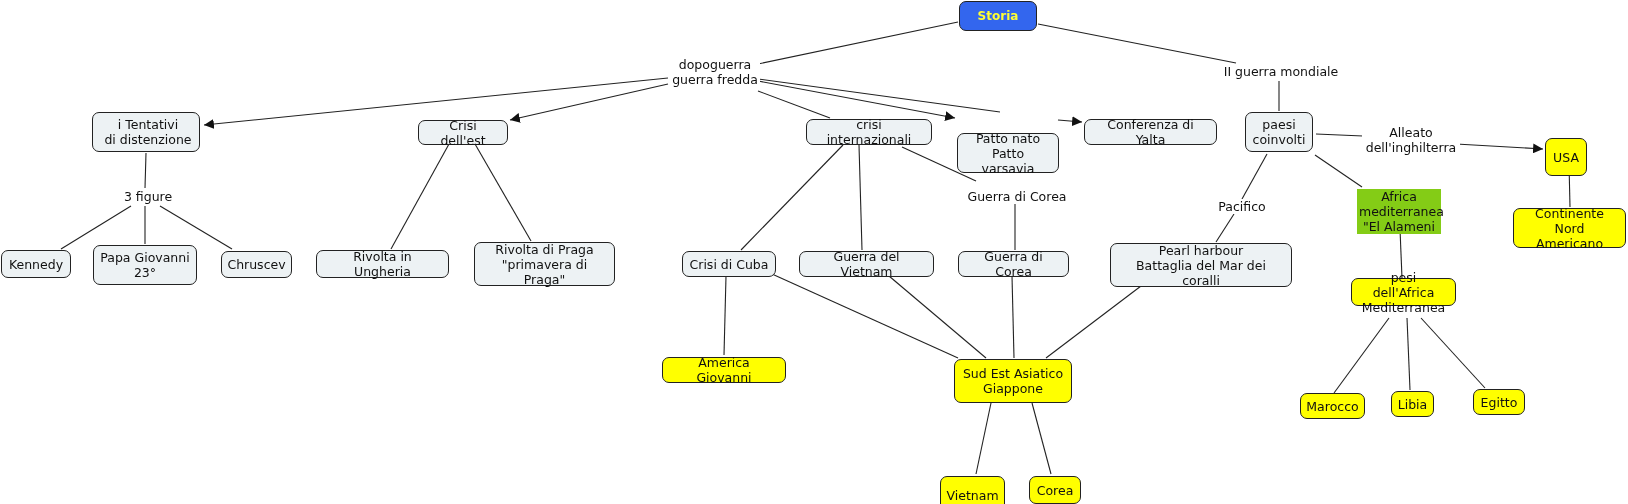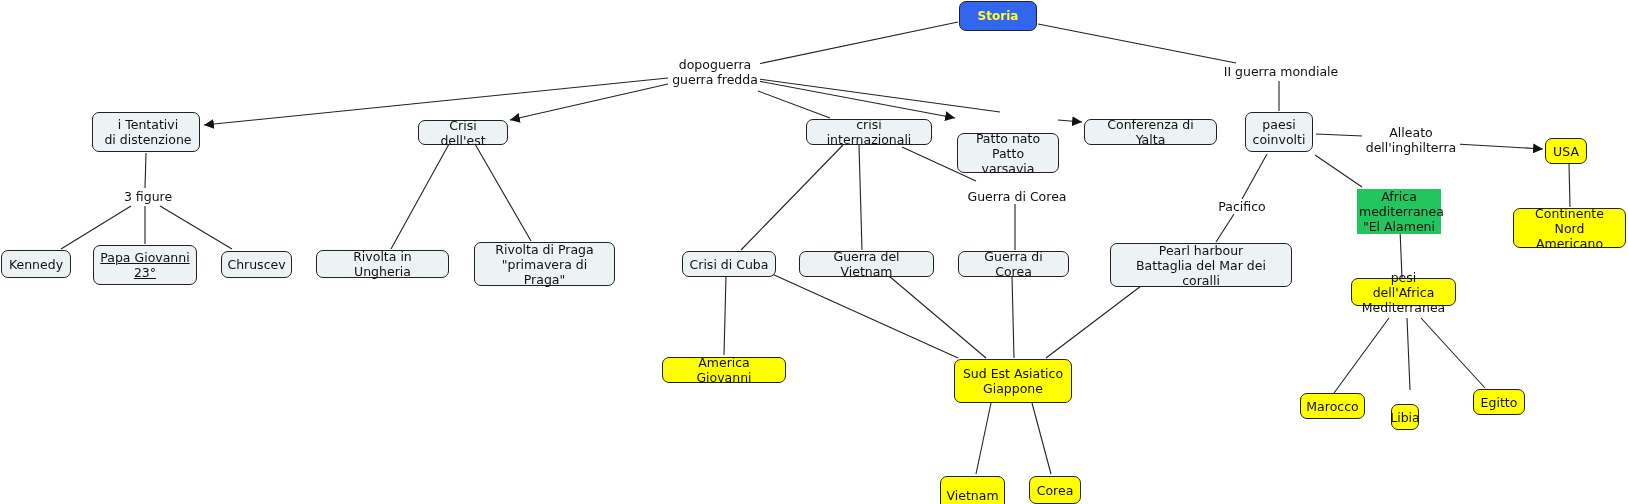--- a/index.html
+++ b/index.html
@@ -8,21 +8,21 @@
   #edges { position: absolute; left: 0; top: 0; width: 1628px; height: 504px; }
   .node { position: absolute; box-sizing: border-box; text-align: center;
           white-space: pre-line; line-height: 15px; display: flex; align-items: center;
           justify-content: center; border: 1.3px solid #222; border-radius: 7px;
           background: #edf2f4; padding: 2px 6px; }
   .node.yellow { background: #ffff00; }
   .node.root { background: #3366ee; color: #ffff33; font-weight: bold; font-size: 12px;
                border-radius: 7px; }
   .label { position: absolute; text-align: center; white-space: pre-line; line-height: 15px;
            background: #ffffff; padding: 0 2px; }
-  .label.shaded { background: #22c55e; }
+  .label.shaded { background: #84cc16; }
 </style>
 </head>
 <body>
 
 <svg id="edges" xmlns="http://www.w3.org/2000/svg">
   <defs>
     <marker id="arr" viewBox="0 0 10 10" refX="10" refY="5" markerWidth="9" markerHeight="9" orient="auto">
       <path d="M0,0 L10,5 L0,10 z" fill="#111"></path>
     </marker>
   </defs>
@@ -69,21 +69,21 @@
 <div class="node root" style="left:959px;top:1px;width:78px;height:30px;">Storia</div>
 
 <div class="label" style="left:670px;top:57px;width:86px;">dopoguerra
 guerra fredda</div>
 <div class="label" style="left:1218px;top:64px;width:122px;">II guerra mondiale</div>
 
 <div class="node" style="left:92px;top:112px;width:108px;height:40px;padding-left:10px;">i Tentativi
 di distenzione</div>
 <div class="label" style="left:117px;top:189px;width:58px;">3 figure</div>
 <div class="node" style="left:1px;top:250px;width:70px;height:28px;">Kennedy</div>
-<div class="node" style="left:93px;top:245px;width:104px;height:40px;text-decoration:underline;">Papa Giovanni
+<div class="node" style="left:93px;top:245px;width:104px;height:40px;">Papa Giovanni
 23°</div>
 <div class="node" style="left:221px;top:251px;width:71px;height:27px;">Chruscev</div>
 
 <div class="node" style="left:418px;top:120px;width:90px;height:25px;">Crisi dell'est</div>
 <div class="node" style="left:316px;top:250px;width:133px;height:28px;">Rivolta in Ungheria</div>
 <div class="node" style="left:474px;top:242px;width:141px;height:44px;">Rivolta di Praga
 "primavera di Praga"</div>
 
 <div class="node" style="left:806px;top:119px;width:126px;height:26px;">crisi internazionali</div>
 <div class="node" style="left:957px;top:112px;width:102px;height:40px;margin-top:21px;">Patto nato
@@ -98,27 +98,27 @@
 <div class="node yellow" style="left:662px;top:357px;width:124px;height:26px;">America Giovanni</div>
 <div class="node yellow" style="left:954px;top:359px;width:118px;height:44px;">Sud Est Asiatico
 Giappone</div>
 <div class="node yellow" style="left:940px;top:476px;width:65px;height:38px;">Vietnam</div>
 <div class="node yellow" style="left:1029px;top:476px;width:52px;height:28px;">Corea</div>
 
 <div class="node" style="left:1245px;top:112px;width:68px;height:40px;">paesi
 coinvolti</div>
 <div class="label" style="left:1362px;top:125px;width:94px;">Alleato
 dell'inghilterra</div>
-<div class="node yellow" style="left:1545px;top:138px;width:42px;height:26px;">USA</div>
+<div class="node yellow" style="left:1545px;top:138px;width:42px;height:38px;">USA</div>
 <div class="node yellow" style="left:1513px;top:208px;width:113px;height:40px;">Continente
 Nord Americano</div>
 
 <div class="label" style="left:1212px;top:199px;width:56px;">Pacifico</div>
 <div class="node" style="left:1110px;top:243px;width:182px;height:44px;">Pearl harbour
 Battaglia del Mar dei coralli</div>
 <div class="label shaded" style="left:1357px;top:189px;width:80px;">Africa
 mediterranea
 "El Alameni</div>
 <div class="node yellow" style="left:1351px;top:278px;width:105px;height:28px;">pesi dell'Africa
 Mediterranea</div>
 <div class="node yellow" style="left:1300px;top:393px;width:65px;height:26px;">Marocco</div>
-<div class="node yellow" style="left:1391px;top:391px;width:28px;height:26px;margin-top:13px;">Libia</div>
+<div class="node yellow" style="left:1391px;top:391px;width:43px;height:26px;">Libia</div>
 <div class="node yellow" style="left:1473px;top:389px;width:52px;height:26px;">Egitto</div>
 
 </body></html>

